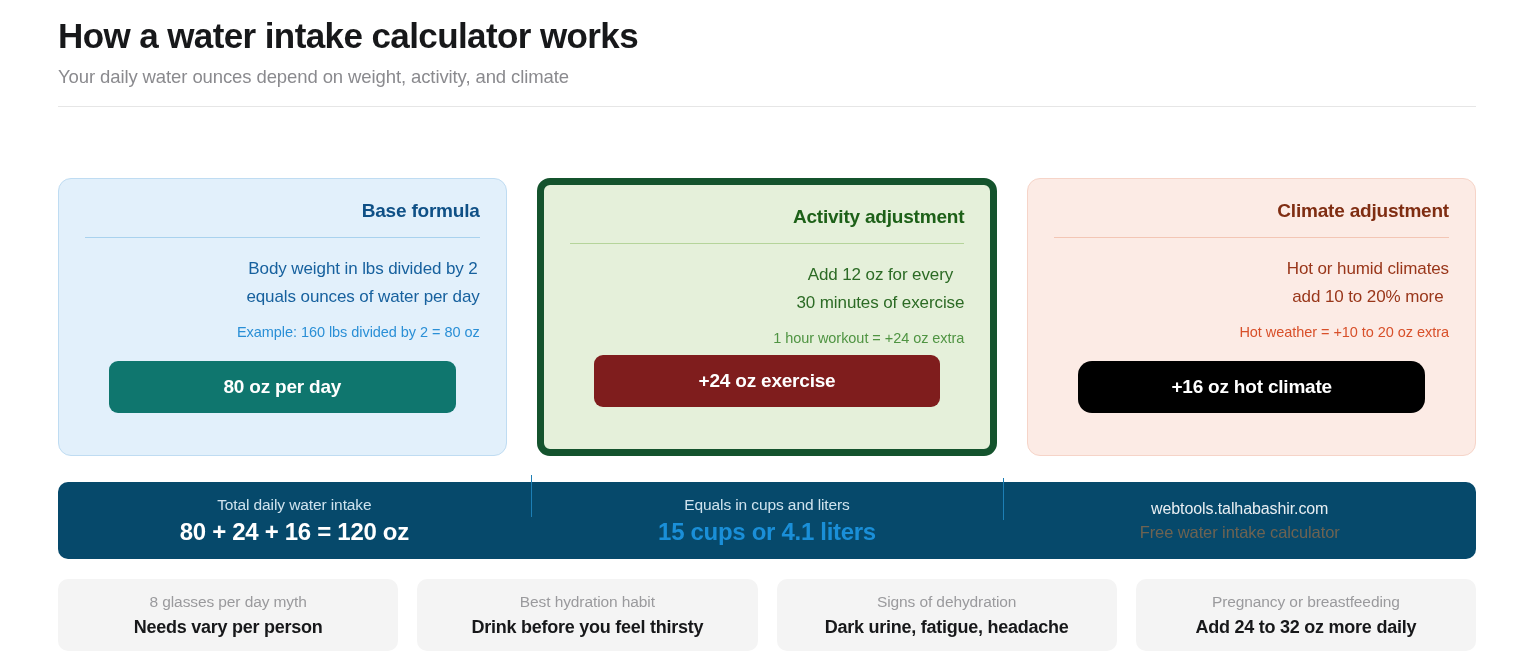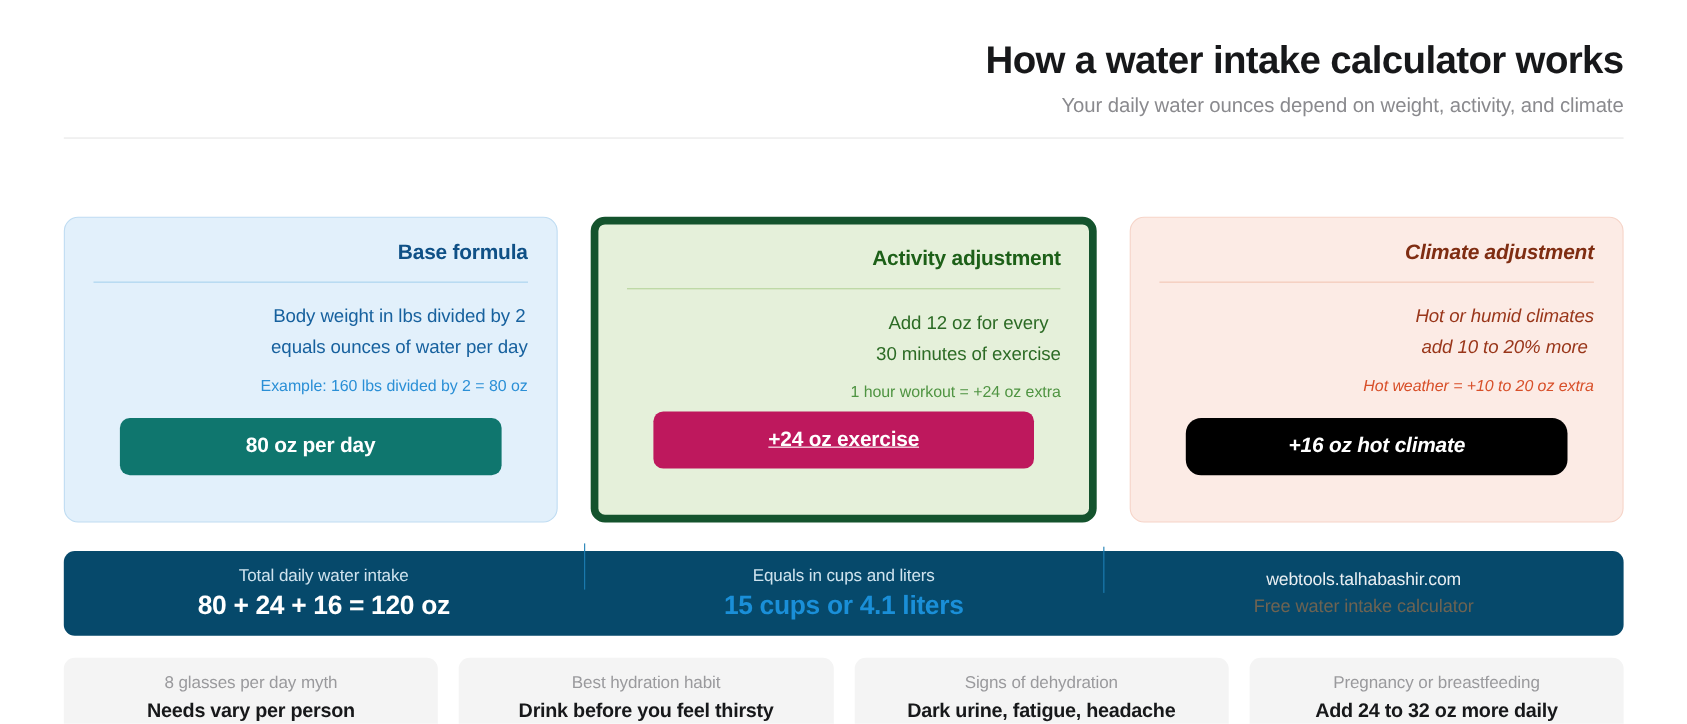--- a/index.html
+++ b/index.html
@@ -18,22 +18,22 @@
   .page {
     position: relative;
     width: 1534px;
     height: 658px;
     box-sizing: border-box;
     padding: 0 58px;
   }
 
   
   .header {
-    padding-top: 35px;
-    text-align: right;
+    padding-top: 16px;
+    text-align: left;
   }
   .title {
     font-size: 35px;
     font-weight: bold;
     color: #17181a;
     letter-spacing: -0.6px;
     line-height: 1.12;
     margin: 0;
   }
   .subtitle {
@@ -63,21 +63,21 @@
     box-sizing: border-box;
     padding: 22px 26px 0 26px;
     display: flex;
     flex-direction: column;
     align-items: flex-end;
     position: relative;
     margin-top: 48px;
   }
   .card-blue   { background: #e2f0fb; border: 1px solid #bfdcf2; }
   .card-green  { background: #e5f0da; border: 7px solid #14532d; }
-  .card-red    { background: #fcebe5; border: 1px solid #f6d4c8; font-style: italic; }
+  .card-red    { background: #fcebe5; border: 1px solid #f6d4c8; }
 
   .card-title {
     font-size: 19px;
     font-weight: bold;
     letter-spacing: -0.2px;
     line-height: 1.1;
     margin: 0;
   }
   .card-rule {
     width: 100%;
@@ -123,21 +123,21 @@
     border-radius: 9px;
     display: flex;
     align-items: center;
     justify-content: center;
     color: #ffffff;
     font-size: 19px;
     font-weight: bold;
     letter-spacing: -0.2px;
   }
   .pill-blue  { background: #0f766e; }
-  .pill-green { background: #be185d; text-decoration: underline; }
+  .pill-green { background: #7f1d1d; }
   .pill-red   { background: #000000; border-radius: 14px; }
 
   
   .summary {
     margin-top: 26px;
     height: 77px;
     background: #06496b;
     border-radius: 10px;
     display: flex;
     align-items: center;

